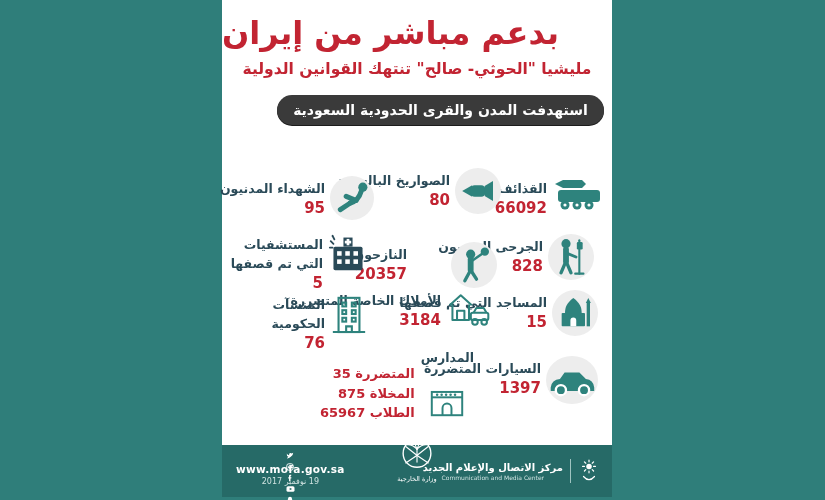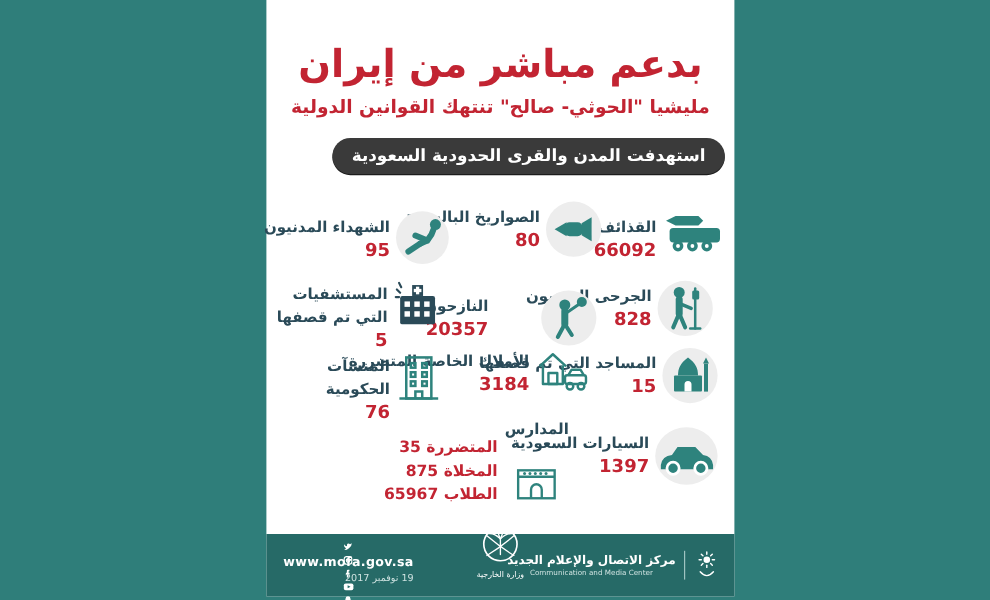--- a/index.html
+++ b/index.html
@@ -1,19 +1,19 @@
 <!DOCTYPE html>
 <html lang="ar"><head>
 <meta charset="utf-8">
 <style>
   html,body{margin:0;padding:0;}
   body{font-family:"DejaVu Sans", sans-serif;}
   .canvas{position:relative;width:825px;height:500px;background:#2f7e7a;overflow:hidden;}
   .card{position:absolute;left:222px;top:0;width:390px;height:497px;background:#ffffff;direction:rtl;}
-  .title{margin-top:36px;text-align:center;color:#c22432;font-size:32px;font-weight:bold;line-height:1.1;}
+  .title{margin-top:16px;text-align:left;color:#c22432;font-size:32px;font-weight:bold;line-height:1.1;}
   .subtitle{margin-top:9px;text-align:center;color:#c22432;font-size:15.5px;font-weight:bold;}
   .banner-wrap{text-align:center;margin-top:17px;padding-left:47px;}
   .banner{display:inline-block;background:#3a3a3a;color:#ffffff;font-size:14px;font-weight:bold;
           padding:7px 16px;border-radius:18px;box-shadow:0 1px 0 #1c1c1c;}
   
   .stat{position:absolute;display:flex;direction:rtl;align-items:flex-start;gap:5px;}
   .stat .txt{text-align:right;padding-top:2px;}
   .stat .label{color:#2a4a58;font-weight:bold;font-size:12.5px;line-height:1.15;}
   .stat .num{color:#c22432;font-weight:bold;font-size:15px;margin-top:2px;}
   .circ{width:46px;height:46px;border-radius:50%;background:#ededed;display:flex;align-items:center;justify-content:center;flex:none;}
@@ -33,21 +33,21 @@
   .schools .head{text-align:center;}
   .schools .head .stitle{color:#2a4a58;font-weight:bold;font-size:12.5px;margin-bottom:18px;}
   .schools .rows{text-align:right;padding-top:14px;}
   .schools .row{color:#c22432;font-weight:bold;font-size:13px;line-height:1.5;direction:rtl;}
   
   .footer{position:absolute;left:0;right:0;bottom:0;height:52px;background:#266a67;}
   .f-left{position:absolute;left:14px;top:7px;direction:ltr;color:#fff;}
   .f-social{display:flex;align-items:center;gap:3px;height:9px;flex-direction:column;}
   .f-handle{font-size:7.5px;color:#cfe3e1;margin-left:3px;}
   .f-site{font-size:10.5px;font-weight:bold;margin-top:2px;letter-spacing:.3px;}
-  .f-date{font-size:8px;color:#cfe3e1;margin-top:2px;direction:rtl;text-align:right;}
+  .f-date{font-size:8px;color:#cfe3e1;margin-top:2px;direction:rtl;text-align:center;}
   .f-right{position:absolute;right:12px;top:50%;transform:translateY(-50%);display:flex;direction:rtl;align-items:center;gap:7px;color:#fff;}
   .f-center-txt{text-align:center;}
   .f-center-txt .ar{font-size:10px;font-weight:bold;white-space:nowrap;}
   .f-center-txt .en{font-size:6px;color:#cfe3e1;margin-top:1px;white-space:nowrap;}
   .f-divider{width:1px;height:24px;background:#9fc4c1;}
   .emblem{position:absolute;left:50%;top:-10px;transform:translateX(-50%);text-align:center;}
   .emblem .min-label{color:#ffffff;font-size:6.5px;margin-top:-2px;white-space:nowrap;}
   svg{display:block;}
 </style>
 </head>
@@ -246,21 +246,21 @@
 
     <div class="stat s9">
       <span class="circ" style="width:52px;height:48px;">
         <svg width="50" height="34" viewBox="0 0 54 36">
           <path d="M4 26 q1 -8 10 -9 l5 -7 h16 l7 7 q8 1 9 9 v4 H4 Z" fill="#2e837d"></path>
           <circle cx="15" cy="29" r="5.5" fill="#2e837d" stroke="#fff" stroke-width="2.5"></circle>
           <circle cx="40" cy="29" r="5.5" fill="#2e837d" stroke="#fff" stroke-width="2.5"></circle>
         </svg>
       </span>
       <span class="txt">
-        <span class="label">السيارات السعودية</span>
+        <span class="label">السيارات المتضررة</span>
         <div class="num">1397</div>
       </span>
     </div>
 
     <div class="schools">
       <div class="head">
         <div class="stitle">المدارس</div>
         <span class="icon">
           <svg width="40" height="34" viewBox="0 0 44 38">
             <g stroke="#2e837d" stroke-width="2.2" fill="none">

